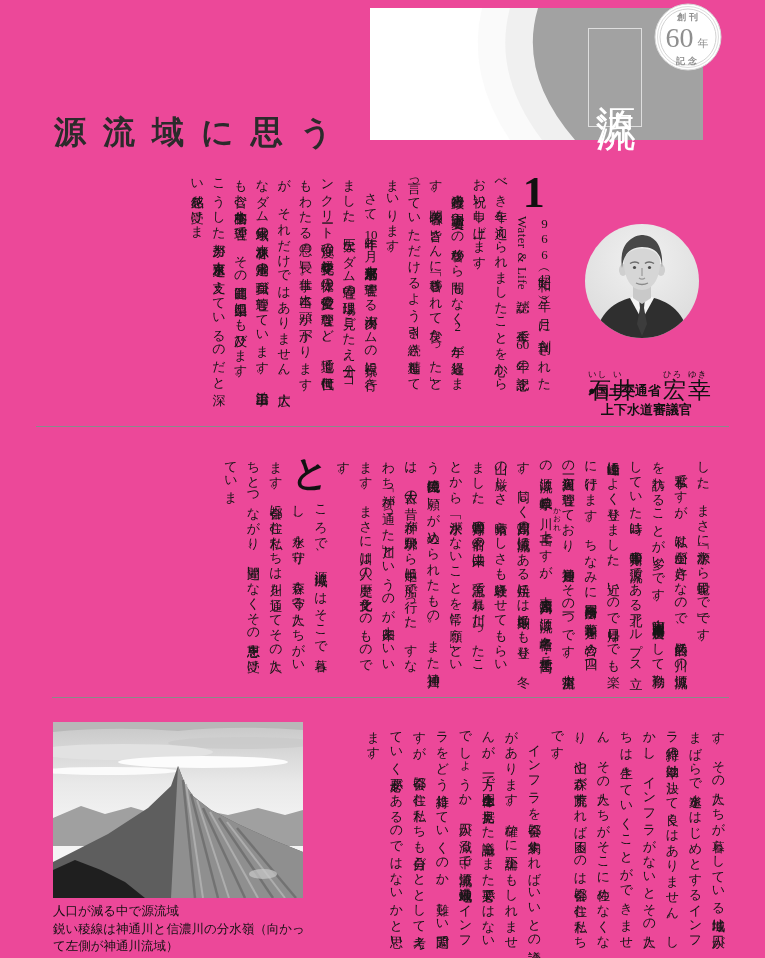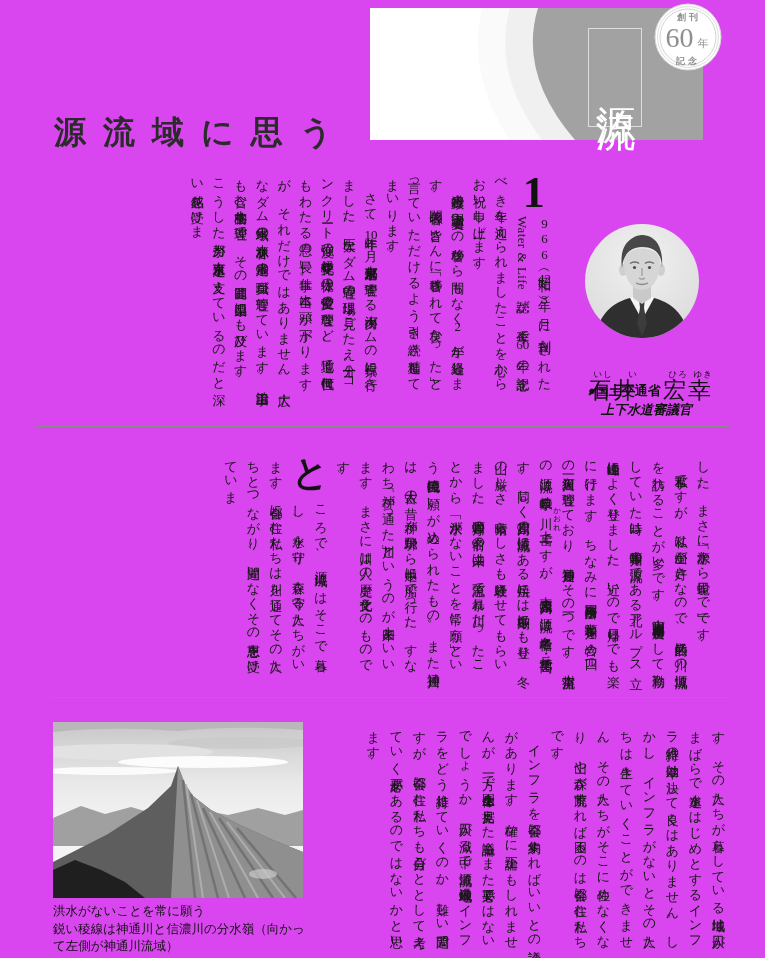--- a/index.html
+++ b/index.html
@@ -1,17 +1,17 @@
 <!DOCTYPE html>
 <html lang="ja"><head>
 <meta charset="utf-8">
 <style>
   html,body{margin:0;padding:0;background:#ffffff;}
   .serif{font-family:"Liberation Serif","DejaVu Serif",serif;}
-  #page{position:relative;width:765px;height:958px;background:#d946ef;overflow:hidden;
+  #page{position:relative;width:765px;height:958px;background:#ec4899;overflow:hidden;
         font-family:"Liberation Serif","DejaVu Serif",serif;color:#1c1c1c;}
 
   
   #header-art{position:absolute;left:370px;top:8px;width:333px;height:132px;}
   #logo-box{position:absolute;left:588px;top:28px;width:52px;height:97px;
             border:1px solid rgba(255,255,255,.65);display:flex;align-items:center;justify-content:center;}
   #logo-text{writing-mode:vertical-rl;color:#fff;font-size:40px;line-height:52px;letter-spacing:4px;}
   #badge{position:absolute;left:654px;top:3px;width:68px;height:68px;}
   #page-title{position:absolute;left:54px;top:90px;font-size:32px;letter-spacing:17px;color:#2b2b2b;white-space:nowrap;}
 
@@ -32,24 +32,24 @@
 
   
   .sep{position:absolute;height:1px;background:#8a8a8a;}
   #sep1{left:36px;top:426px;width:693px;}
   #sep2{left:52px;top:697px;width:677px;}
 
   
   #portrait{position:absolute;left:585px;top:224px;width:114px;height:114px;}
   #affiliation{position:absolute;left:588px;top:341px;font-family:"Liberation Sans","DejaVu Sans",sans-serif;
                font-weight:bold;font-size:13px;line-height:19px;color:#111;margin-top:40px;}
-  #affiliation .ind{padding-left:13px;font-style:italic;}
+  #affiliation .ind{padding-left:13px;}
   #prof-name{position:absolute;left:588px;top:370px;font-size:23px;letter-spacing:2px;color:#111;}
   #prof-name ruby rt{font-size:8.5px;font-family:Liberation Sans, sans-serif;
-                     letter-spacing:1px;text-align:right;}
+                     letter-spacing:1px;text-align:left;}
 
   
   #mountain-photo{position:absolute;left:53px;top:722px;width:250px;height:176px;}
   #photo-caption{position:absolute;left:53px;top:903px;width:263px;
                  font-family:"Liberation Sans","DejaVu Sans",sans-serif;
                  font-size:12.5px;line-height:17.5px;color:#111;}
 </style>
 </head>
 <body>
 
@@ -165,21 +165,21 @@
         <path d="M133,62 L150,176"></path>
           <path d="M144,78 L176,176"></path>
           <path d="M157,90 L205,176"></path>
         <path d="M174,100 L232,176"></path>
       </g>
       <ellipse cx="210" cy="152" rx="14" ry="5" fill="#c9c9c9" opacity="0.7"></ellipse>
       <path d="M0,176 L0,148 L22,138 L48,148 L72,160 L92,176 Z" fill="#1f1f1f"></path>
     </svg>
   </div>
   <div id="photo-caption">
-    <div>洪水がないことを常に願う</div>
+    <div>人口が減る中で源流域</div>
     <div>鋭い稜線は神通川と信濃川の分水嶺（向かって左側が神通川流域）</div>
   </div>
 
   <div id="section-bottom" class="vtext">
       <p>す。その人たちが暮らしている地域は人口がまばらで水道をはじめとするインフラ維持の効率は決して良くはありません。しかし、インフラがないとその人たちは生きていくことができません。その人たちがそこに住めなくなり、山や森が荒廃すれば困るのは都会に住む私たちです。</p>
       <p>　インフラを都会に集約すればいいとの議論があります。確かに正論かもしれませんが、一方で国土全体を見据えた議論もまた必要ではないでしょうか。人口が減る中で源流域、過疎地域のインフラをどう維持していくのか。難しい問題ですが、都会に住む私たちも自分ごととして考えていく必要があるのではないかと思います。</p>
     </div>
 
 </div>
 

